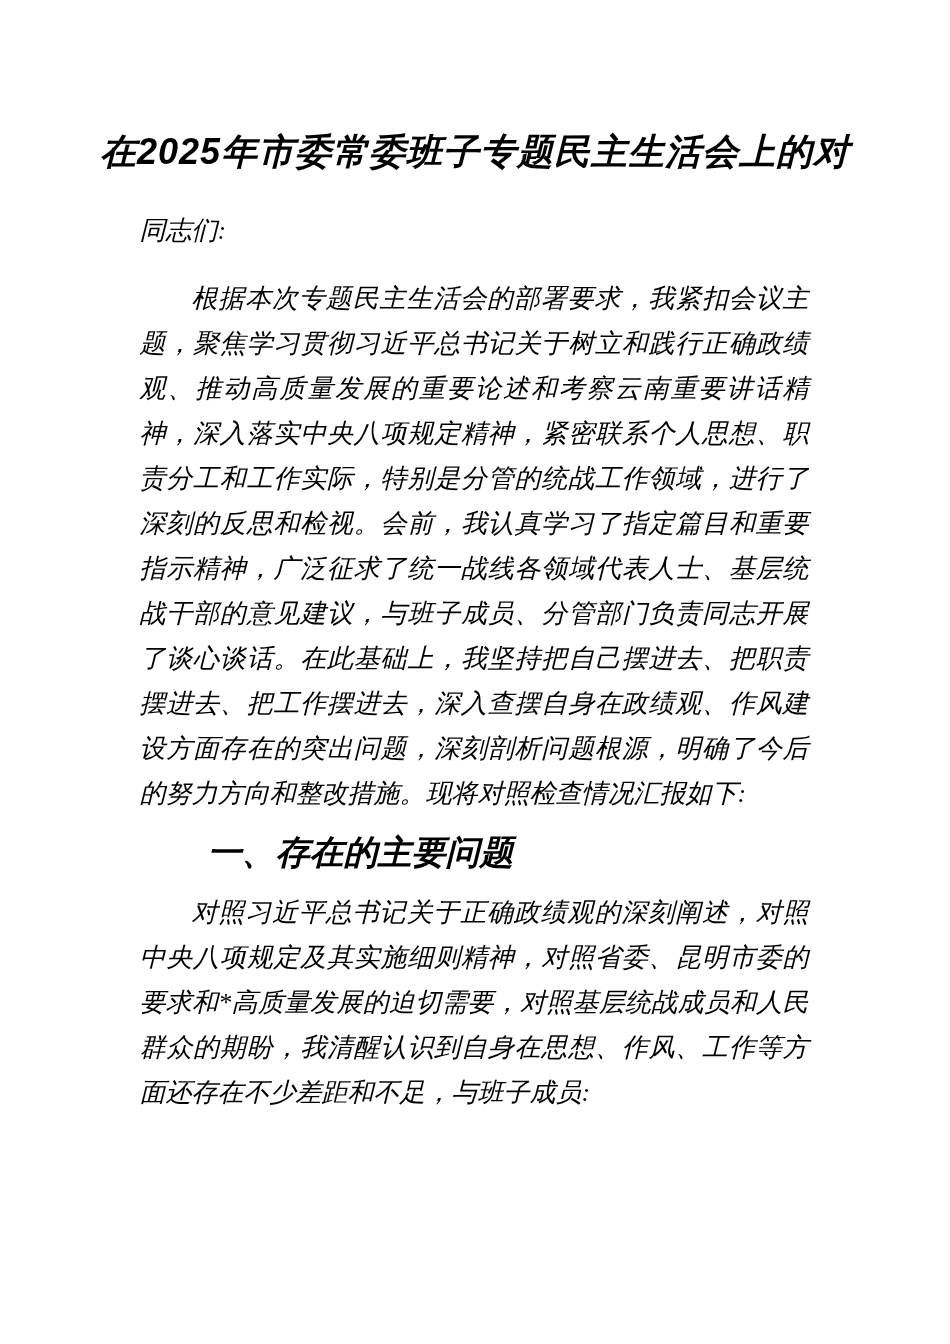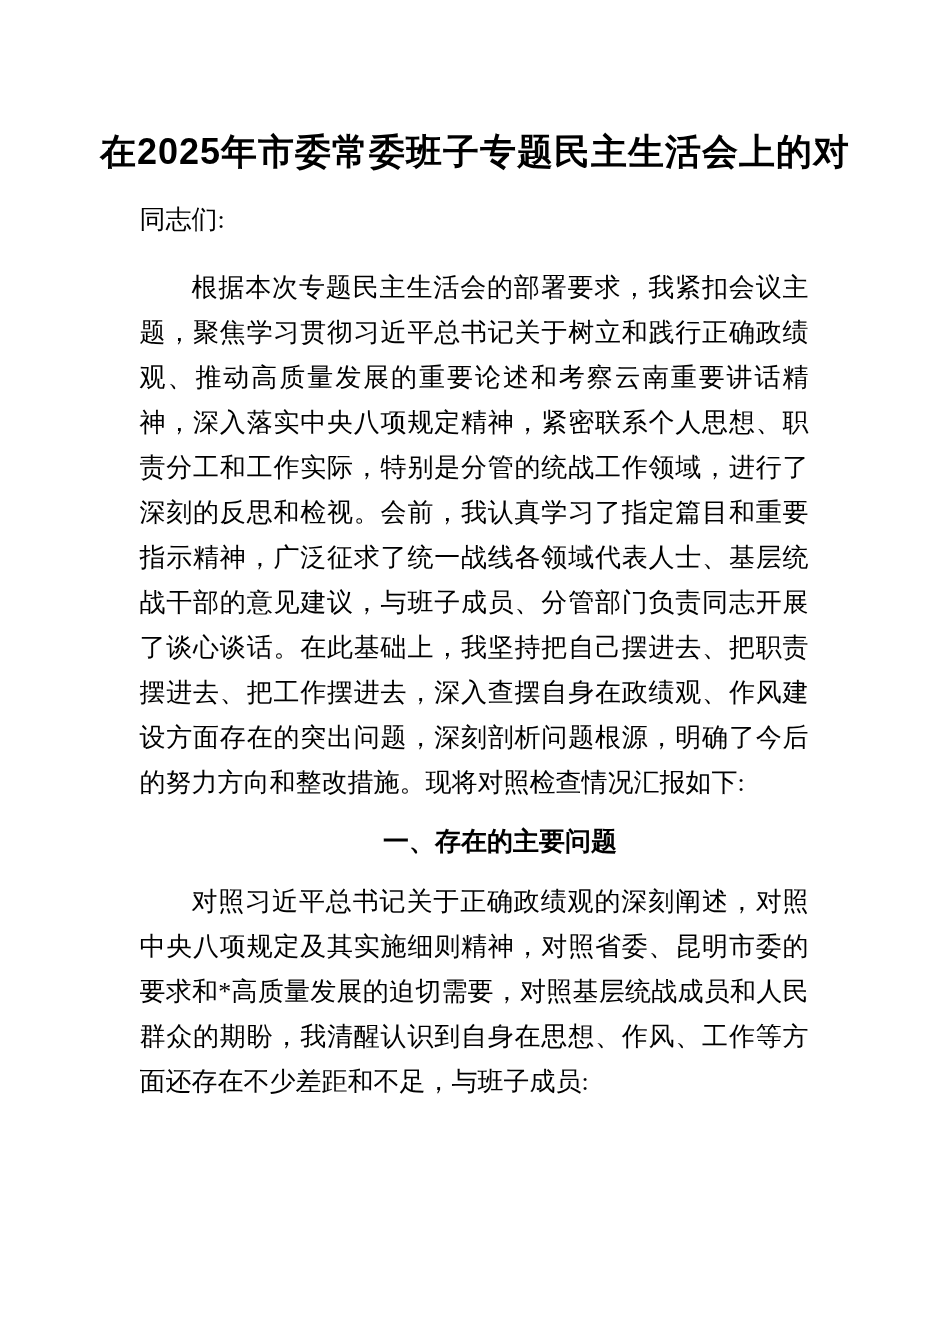--- a/index.html
+++ b/index.html
@@ -6,49 +6,50 @@
   html, body { background: #ffffff; }
   .page {
     position: relative;
     width: 879px;
     height: 1344px;
     margin: 0 auto;
     background: #ffffff;
     color: #000000;
     overflow: hidden;
     font-family: "Liberation Serif", "DejaVu Serif", serif;
+    font-style: italic;
   }
   .title {
     padding-top: 118px;
     text-align: center;
     font-family: "Liberation Sans", "DejaVu Sans", sans-serif;
     font-weight: 700;
     font-size: 36px;
     line-height: 68px;
     letter-spacing: 1px;
   }
   .title .title-line { display: block; }
   .content {
     padding: 0 106px 0 104px;
     font-size: 26px;
     line-height: 45px;
     text-align: justify;
     text-justify: inter-ideograph;
     word-break: normal;
   }
-  .greeting { margin-top: 11px; }
+  .greeting { margin-top: 22px; }
   .para { text-indent: 2em; }
   .para-intro { margin-top: 23px; }
   .section-heading {
     margin: 14px 0 15px 0;
-    font-size: 26px;
+    font-size: 34px;
     line-height: 45px;
     font-weight: 700;
     text-indent: 2em;
-    text-align: center;
+    text-align: left;
   }
 </style>
 </head>
 <body>
 
 <div class="page">
 
   <h1 class="title">
     <span class="title-line">在2025年市委常委班子专题民主生活会上的对</span>
   </h1>

